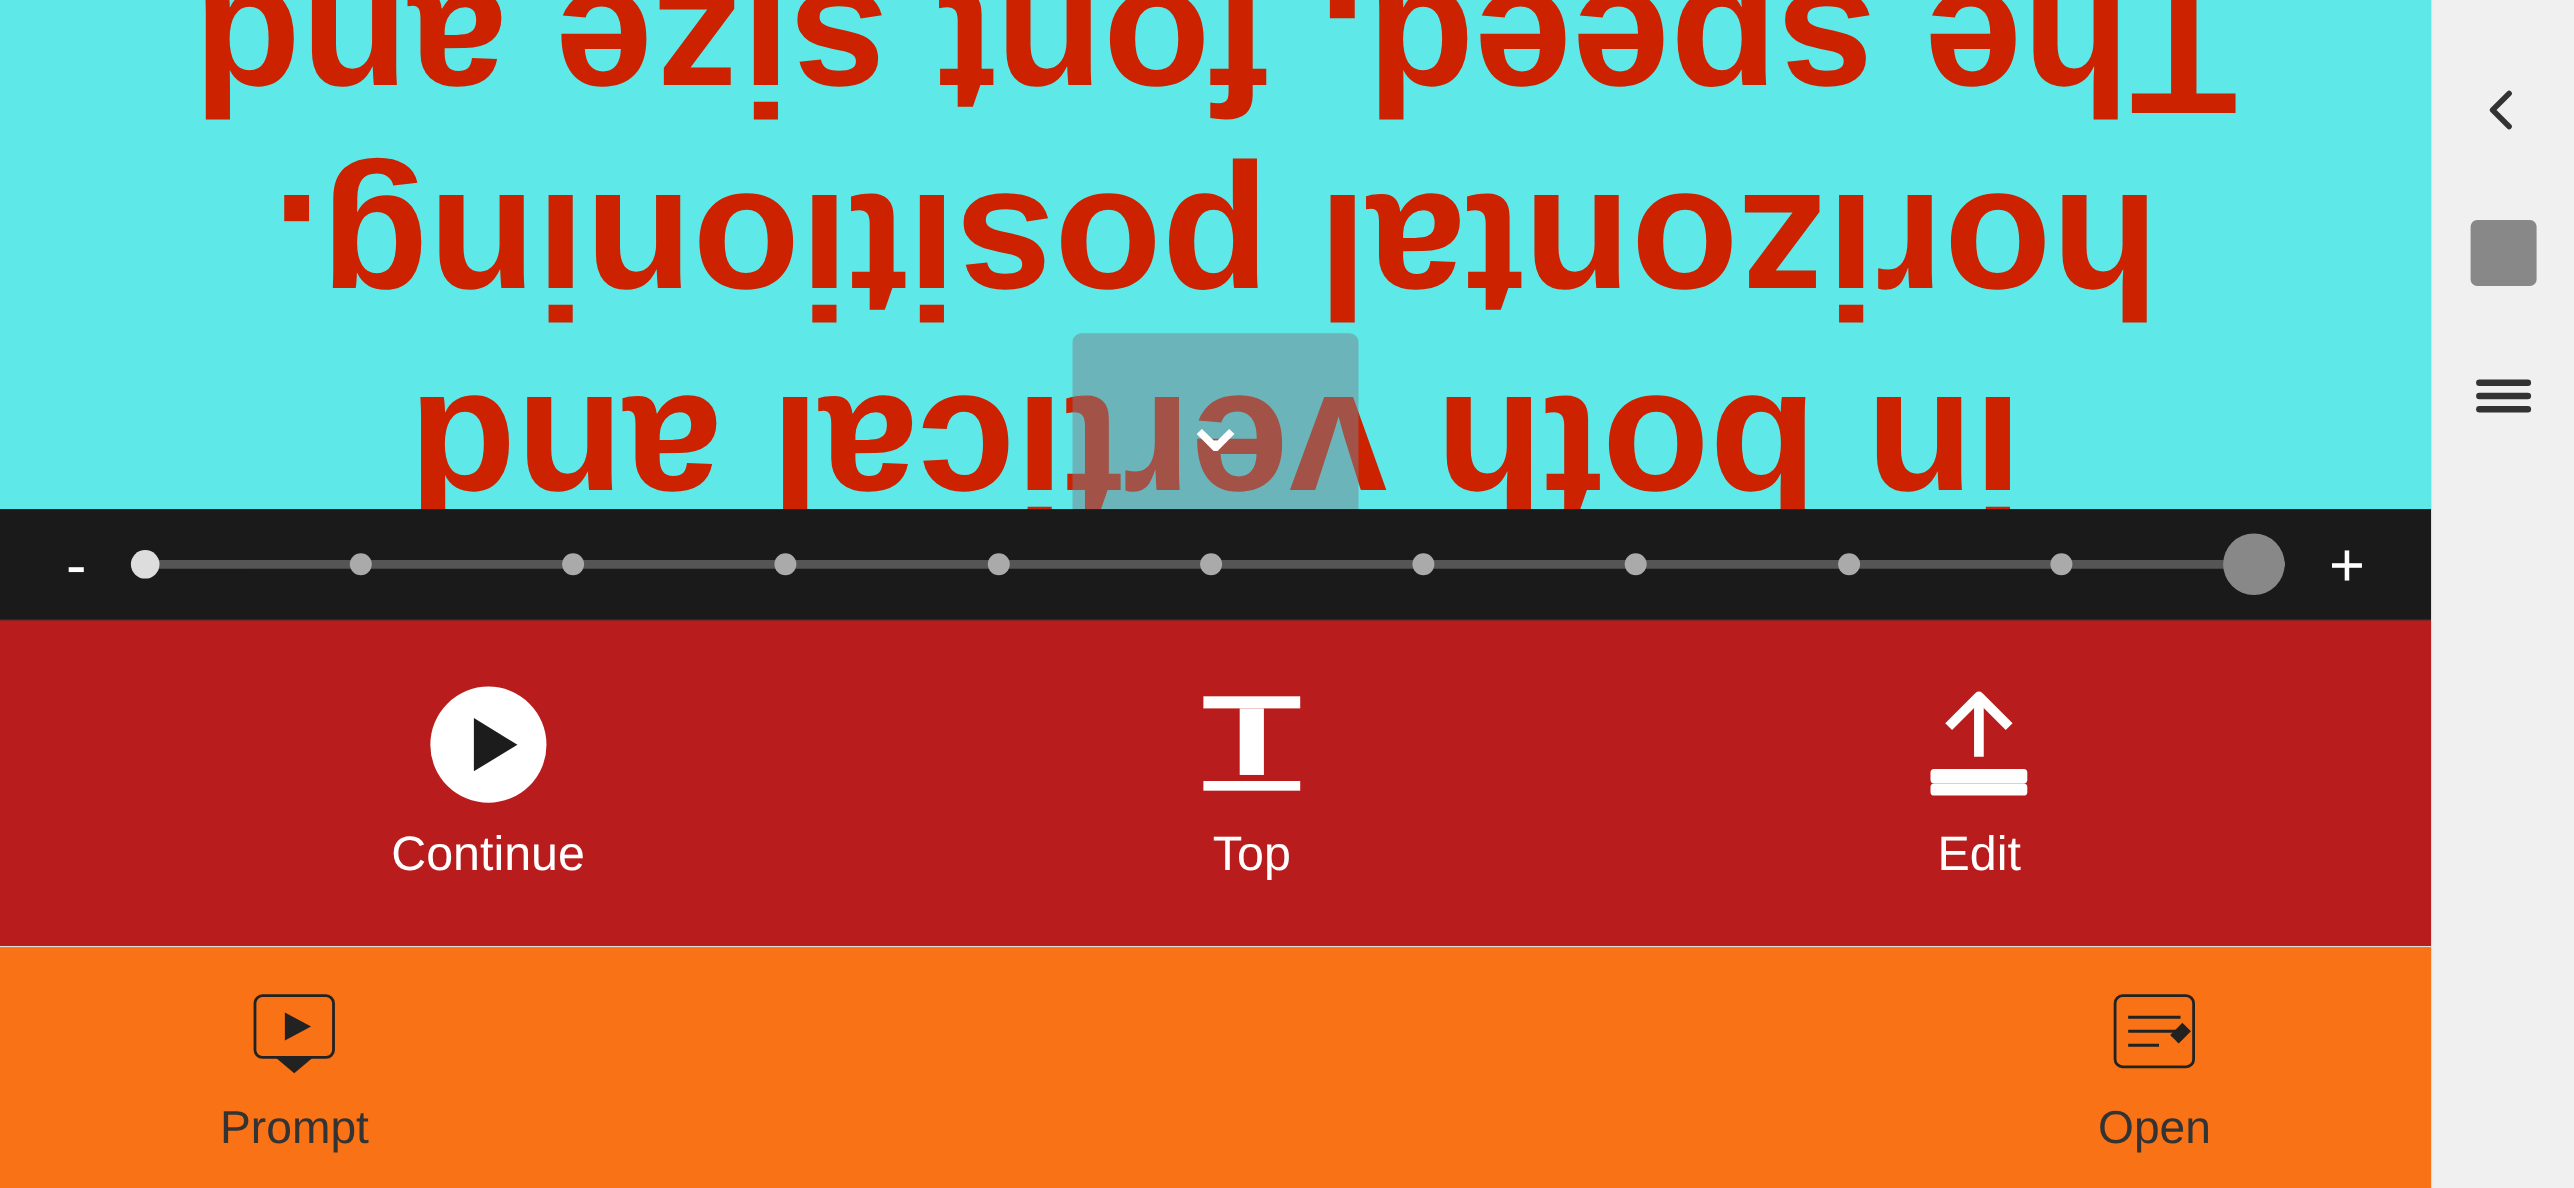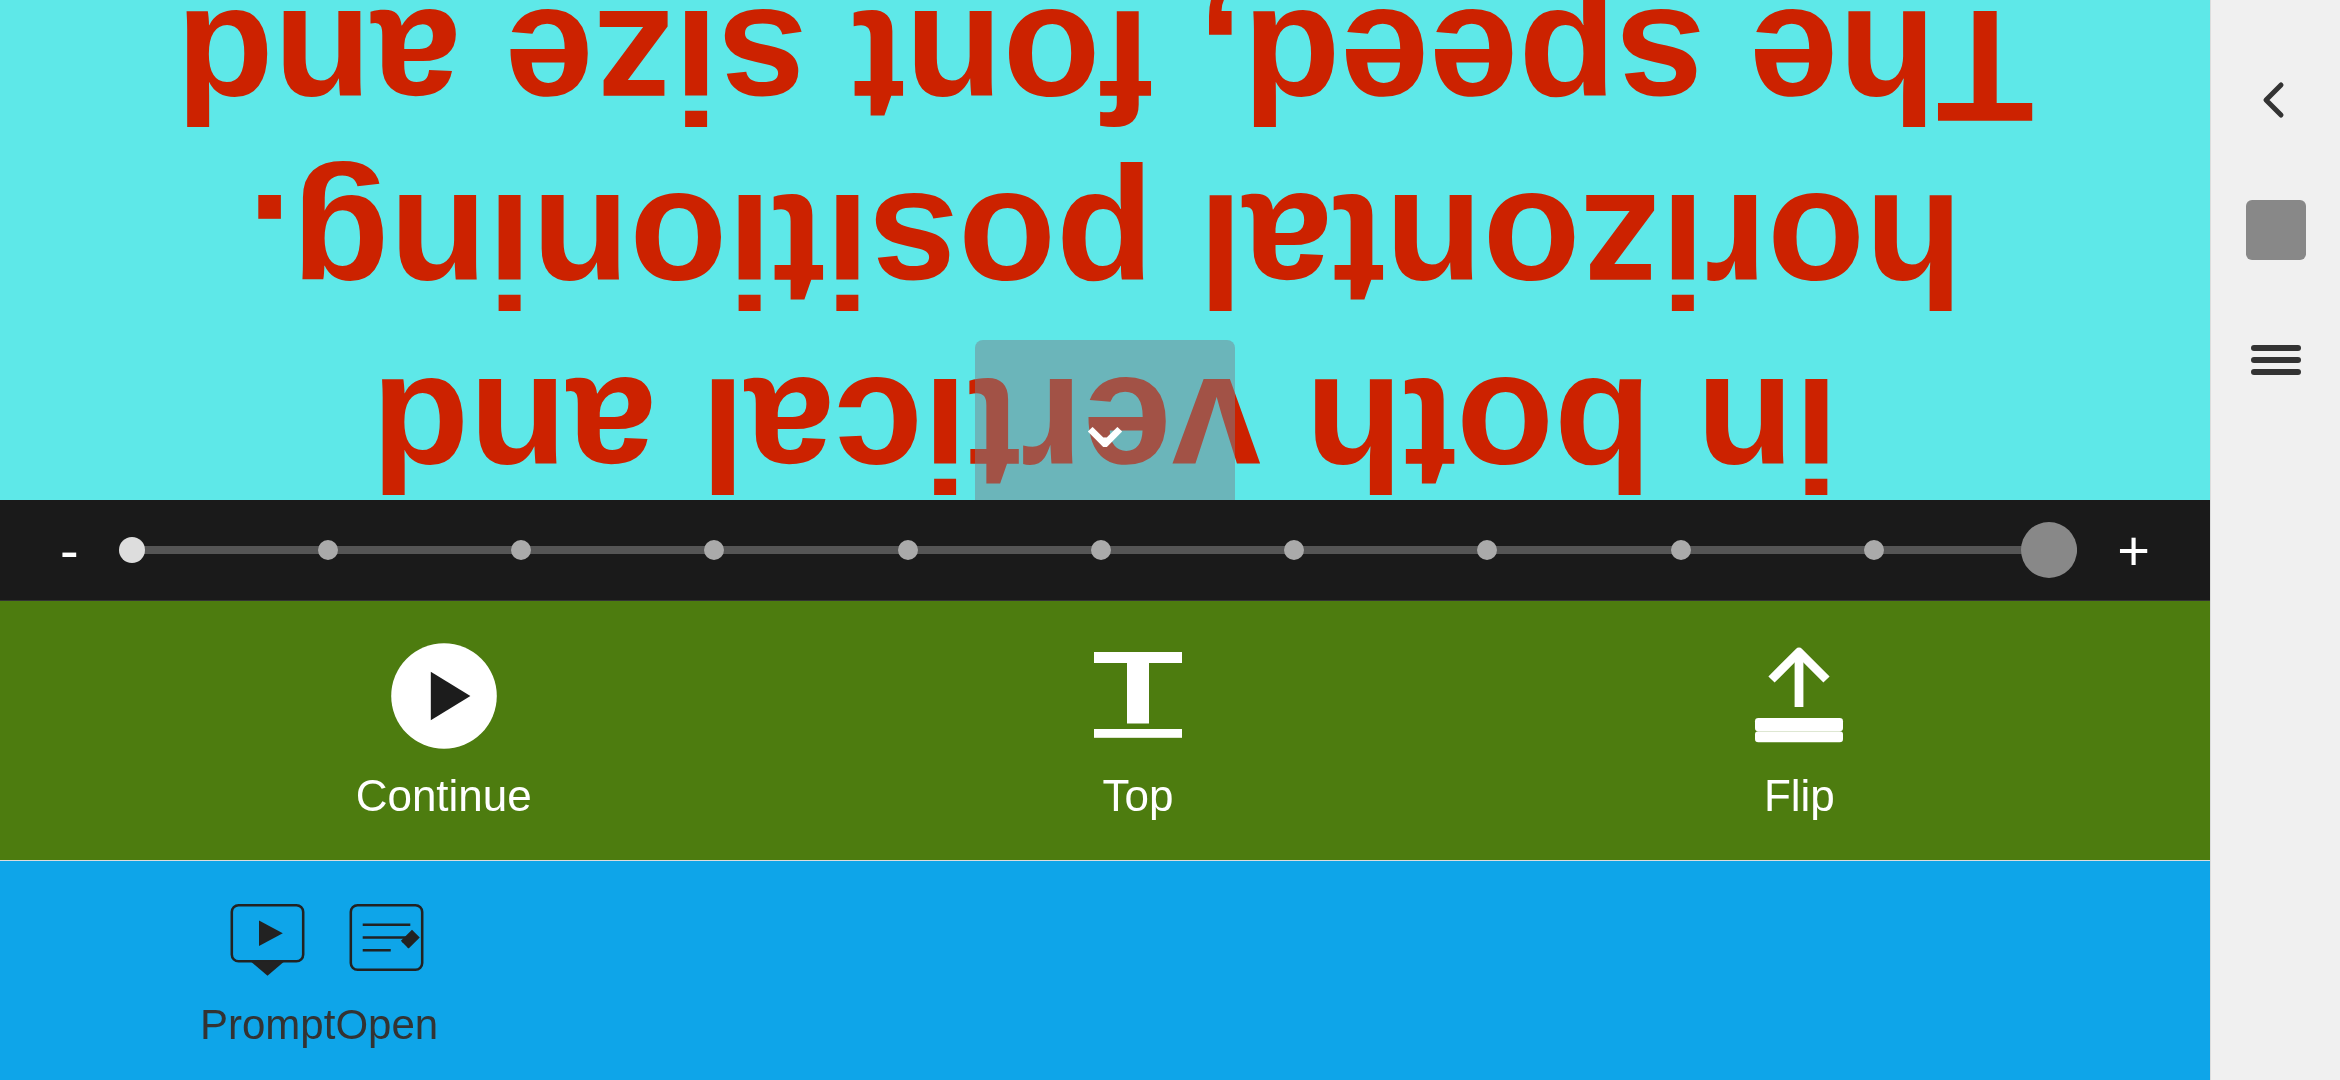--- a/index.html
+++ b/index.html
@@ -135,22 +135,22 @@
       color: #fff;
       font-size: 56px;
       font-weight: 300;
       margin-left: 40px;
       cursor: pointer;
       user-select: none;
     }
 
     
     .controls-toolbar {
-      background: #4d7c0f;
-      height: 260px;
+      background: #b91c1c;
+      height: 297px;
       display: flex;
       align-items: center;
       justify-content: space-around;
       padding: 0 80px;
       border-top: 1px solid #333;
     }
 
     .toolbar-item {
       display: flex;
       flex-direction: column;
@@ -175,25 +175,25 @@
     }
 
     .toolbar-label {
       font-size: 44px;
       color: #fff;
       font-family: sans-serif;
     }
 
     
     .bottom-nav {
-      background: #0ea5e9;
+      background: #f97316;
       height: 220px;
       display: flex;
       align-items: center;
-      justify-content: flex-start;
+      justify-content: space-between;
       padding: 0 200px;
       border-top: 1px solid #ddd;
     }
 
     .bottom-nav-item {
       display: flex;
       flex-direction: column;
       align-items: center;
       gap: 18px;
       cursor: pointer;
@@ -323,21 +323,21 @@
       <div class="toolbar-item">
         <div class="toolbar-icon">
           <svg viewBox="0 0 100 100" xmlns="http://www.w3.org/2000/svg">
 
             <rect x="10" y="70" width="80" height="12" rx="3" fill="white"></rect>
             <rect x="10" y="82" width="80" height="10" rx="3" fill="white"></rect>
             <polyline points="50,10 50,60" stroke="white" stroke-width="8" fill="none"></polyline>
             <polyline points="25,35 50,10 75,35" stroke="white" stroke-width="8" fill="none" stroke-linejoin="round"></polyline>
           </svg>
         </div>
-        <span class="toolbar-label">Flip</span>
+        <span class="toolbar-label">Edit</span>
       </div>
 
     </div>
 
     <div class="bottom-nav">
 
       <div class="bottom-nav-item">
         <div class="bottom-nav-icon">
           <svg viewBox="0 0 100 100" xmlns="http://www.w3.org/2000/svg" stroke="#222" stroke-width="5" fill="none">
             <rect x="8" y="12" width="84" height="66" rx="8"></rect>

